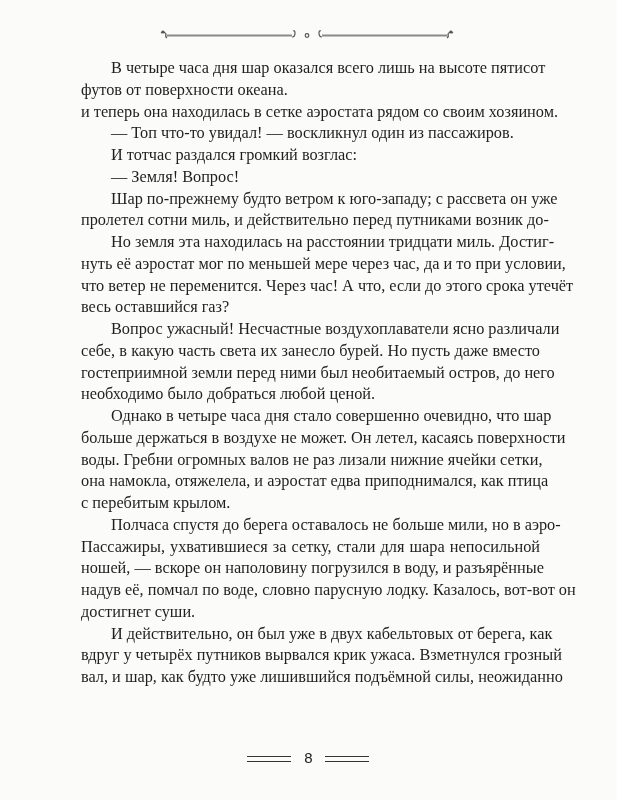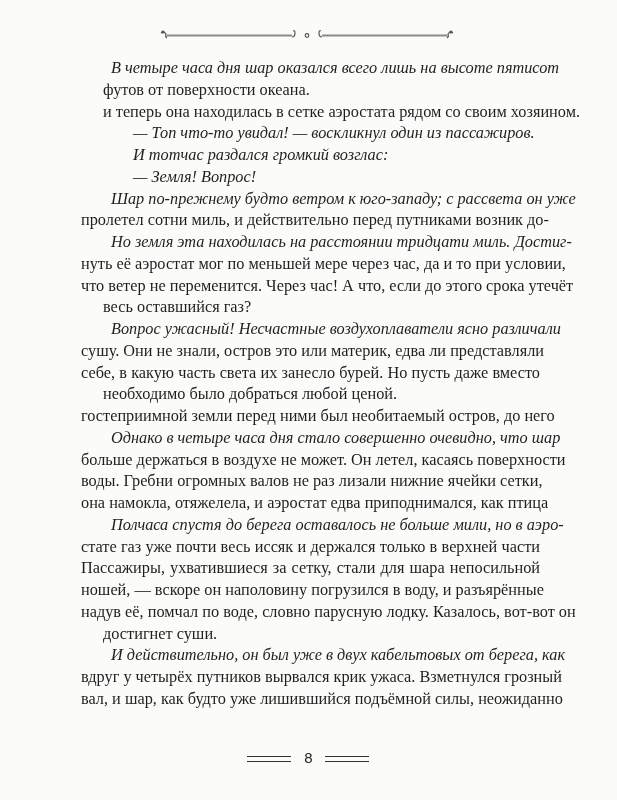--- a/index.html
+++ b/index.html
@@ -9,22 +9,22 @@
   }
   .ornament-top { position: absolute; top: 29px; left: 157px; width: 300px; height: 12px; }
   .text-block {
     position: absolute; top: 57px; left: 81px; width: 459px;
     font-size: 16.3px; line-height: 21.75px;
   }
   .line {
     display: block; height: 21.75px; white-space: nowrap;
     text-align: justify; text-align-last: justify;
   }
-  .line.last { text-align-last: left; margin-left: 22px; }
-  .line.indent { text-indent: 30px; font-style: italic; }
+  .line.last { text-align-last: left; }
+  .line.indent { text-indent: 30px; }
   .footer { position: absolute; top: 748px; left: 0; width: 617px; height: 20px; }
   .page-number {
     position: absolute; left: 0; width: 617px; top: 0; text-align: center;
     font-family: "Liberation Sans", "DejaVu Sans", sans-serif; font-size: 15px; color: #222;
     line-height: 20px;
   }
   .rule { position: absolute; top: 8px; width: 44px; height: 4px; border-top: 1.4px solid #333; border-bottom: 1.4px solid #333; }
   .rule.left { left: 247px; }
   .rule.right { left: 325px; }
 </style>
@@ -67,34 +67,33 @@
       <span class="line">пролетел сотни миль, и действительно перед путниками возник до-</span>
     </div>
     <div>
       <span class="line indent">Но земля эта находилась на расстоянии тридцати миль. Достиг-</span>
       <span class="line">нуть её аэростат мог по меньшей мере через час, да и то при условии,</span>
       <span class="line">что ветер не переменится. Через час! А что, если до этого срока утечёт</span>
       <span class="line last">весь оставшийся газ?</span>
     </div>
     <div>
       <span class="line indent">Вопрос ужасный! Несчастные воздухоплаватели ясно различали</span>
-      <span class="line">сушу. Они не знали, остров это или материк, едва ли представляли</span>
       <span class="line">себе, в какую часть света их занесло бурей. Но пусть даже вместо</span>
+      <span class="line">гостеприимной земли перед ними был необитаемый остров, до него</span>
       <span class="line last">необходимо было добраться любой ценой.</span>
-      <span class="line">гостеприимной земли перед ними был необитаемый остров, до него</span>
     </div>
     <div>
       <span class="line indent">Однако в четыре часа дня стало совершенно очевидно, что шар</span>
       <span class="line">больше держаться в воздухе не может. Он летел, касаясь поверхности</span>
       <span class="line">воды. Гребни огромных валов не раз лизали нижние ячейки сетки,</span>
       <span class="line">она намокла, отяжелела, и аэростат едва приподнимался, как птица</span>
+      <span class="line last">с перебитым крылом.</span>
     </div>
     <div>
       <span class="line indent">Полчаса спустя до берега оставалось не больше мили, но в аэро-</span>
-      <span class="line">стате газ уже почти весь иссяк и держался только в верхней части</span>
       <span class="line">Пассажиры, ухватившиеся за сетку, стали для шара непосильной</span>
       <span class="line">ношей, — вскоре он наполовину погрузился в воду, и разъярённые</span>
       <span class="line">надув её, помчал по воде, словно парусную лодку. Казалось, вот-вот он</span>
       <span class="line last">достигнет суши.</span>
     </div>
     <div>
       <span class="line indent">И действительно, он был уже в двух кабельтовых от берега, как</span>
       <span class="line">вдруг у четырёх путников вырвался крик ужаса. Взметнулся грозный</span>
       <span class="line">вал, и шар, как будто уже лишившийся подъёмной силы, неожиданно</span>
     </div>

